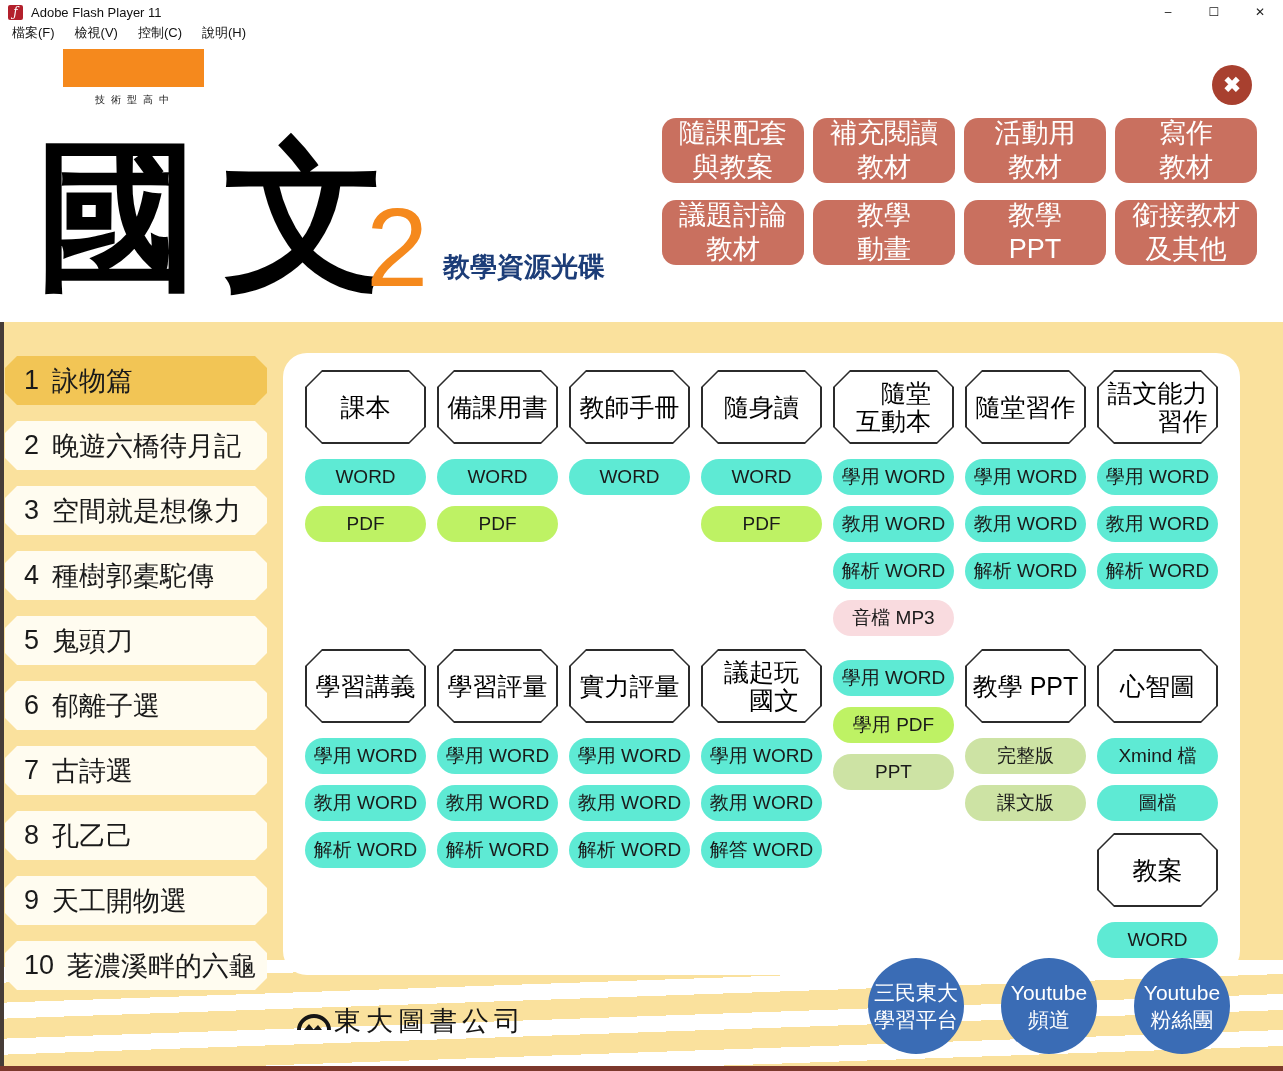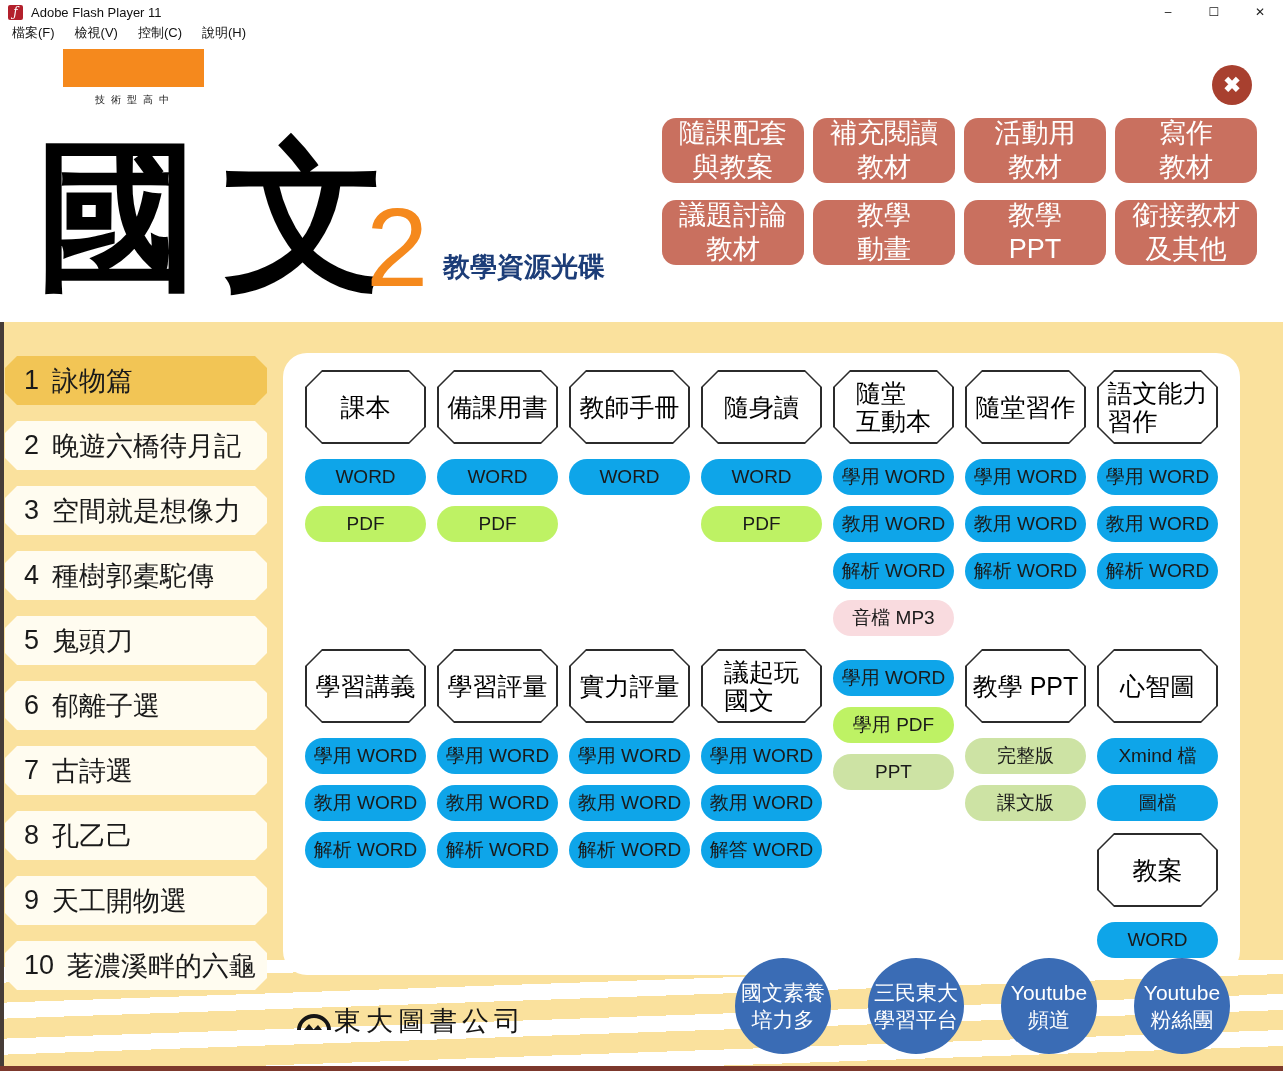--- a/index.html
+++ b/index.html
@@ -63,27 +63,27 @@
     border-radius:24px;padding:17px 22px;box-sizing:border-box;}
   .res-grid{display:grid;grid-template-columns:repeat(7,1fr);gap:0 11px;}
   #group-b{margin-top:13px;}
   .res-col{display:flex;flex-direction:column;}
   .oct{position:relative;height:74px;flex:0 0 74px;background:#2b2b2b;cursor:pointer;
     clip-path:polygon(17px 0,calc(100% - 17px) 0,100% 17px,100% calc(100% - 17px),
       calc(100% - 17px) 100%,17px 100%,0 calc(100% - 17px),0 17px);}
   .oct-in{position:absolute;inset:1.6px;background:#fff;
     clip-path:polygon(16px 0,calc(100% - 16px) 0,100% 16px,100% calc(100% - 16px),
       calc(100% - 16px) 100%,16px 100%,0 calc(100% - 16px),0 16px);
-    display:flex;align-items:center;justify-content:center;text-align:left;
+    display:flex;align-items:center;justify-content:center;text-align:right;
     font-size:25px;line-height:1.12;white-space:pre-line;color:#000;}
   .chip{height:36px;margin-top:11px;border-radius:18px;display:flex;align-items:center;
     justify-content:center;font-size:19px;color:#1a1a1a;cursor:pointer;}
   .oct + .chip{margin-top:15px;}
   .extra-oct{margin-top:12px;}
-  .c-gray{background:#0ea5e9;}
+  .c-gray{background:#5eead4;}
   .c-blue{background:#bef264;}
   .c-pink{background:#F9DBDF;}
   .c-green{background:#CDE3A4;}
 
   
   .publisher{position:absolute;left:296px;top:681px;display:flex;align-items:center;gap:2px;}
   .publisher-name{font-family:"DejaVu Serif",serif;font-size:27px;letter-spacing:5px;color:#151515;}
   .footer-links{position:absolute;right:53px;top:636px;display:flex;gap:37px;}
   .circle-link{width:96px;height:96px;border-radius:50%;background:var(--circle-blue,#3A6CB5);
     color:#fff;display:flex;align-items:center;justify-content:center;text-align:center;
@@ -302,22 +302,20 @@
   <div class="publisher">
     <svg width="36" height="24" viewBox="0 0 36 24">
       <path d="M3 21 A14 13 0 0 1 33 21" fill="none" stroke="#151515" stroke-width="4"></path>
       <path d="M8 21 l5 -6 l5 6 z" fill="#151515"></path>
       <path d="M17 21 l5 -5 l4 5 z" fill="#151515"></path>
     </svg>
     <span class="publisher-name">東大圖書公司</span>
   </div>
 
   <div class="footer-links" id="footer-links">
-      <div class="circle-link">國文素養
-培力多</div>
       <div class="circle-link">三民東大
 學習平台</div>
       <div class="circle-link">Youtube
 頻道</div>
       <div class="circle-link">Youtube
 粉絲團</div>
     </div>
 
   <div class="left-edge"></div>
   <div class="bottom-strip"></div>

